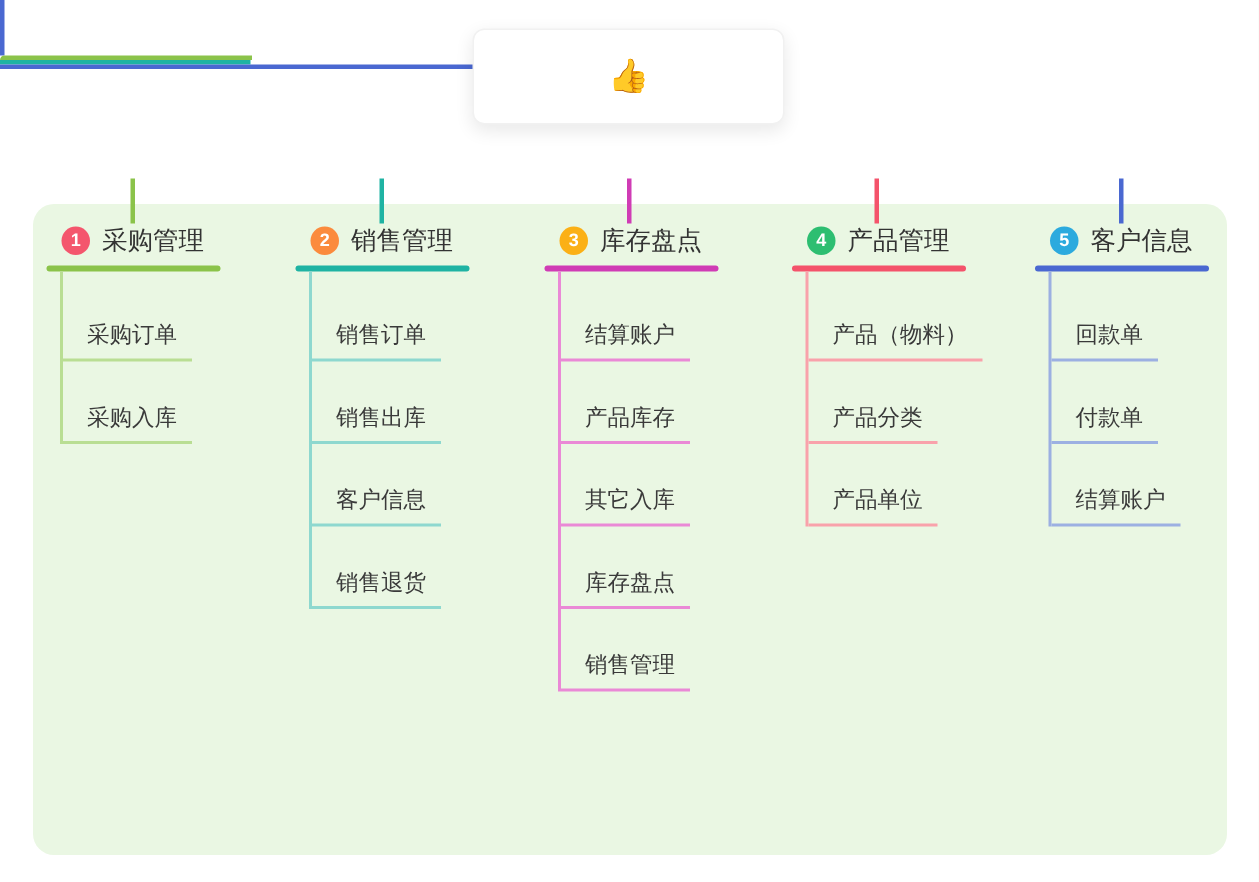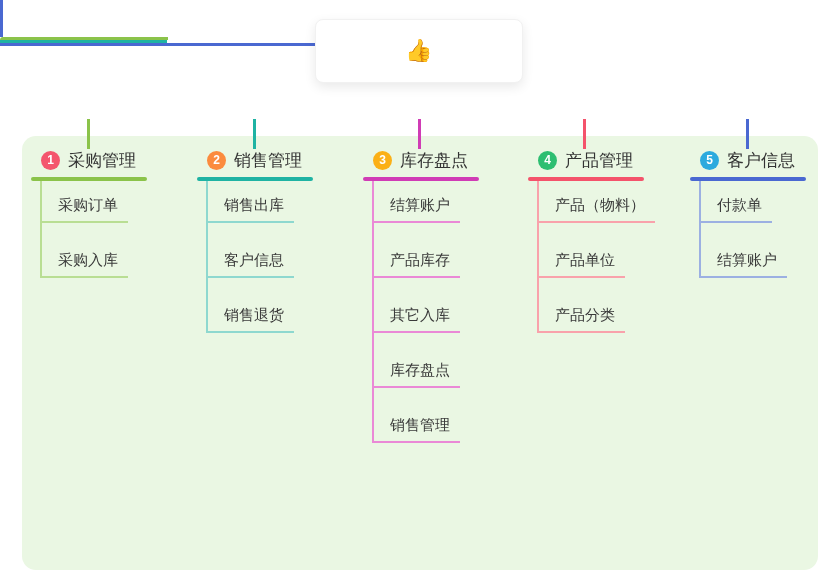--- a/index.html
+++ b/index.html
@@ -40,21 +40,21 @@
 
   .branch-title { display: flex; align-items: center; gap: 8px; height: 28px; padding-left: 10px;
                   font-size: 17px; font-weight: 500; color: #333; white-space: nowrap; cursor: pointer; }
   .badge { width: 19px; height: 19px; min-width: 19px; border-radius: 50%;
            background: var(--badge); color: #fff; font-size: 12px; font-weight: 700;
            display: flex; align-items: center; justify-content: center; line-height: 1; }
   .title-underline { width: 116px; height: 4px; margin-top: 3px; border-radius: 2px; background: var(--c); }
 
   .children { margin-left: 9px; border-left: 2px solid var(--cl); }
   .child { height: 55px; display: flex; align-items: flex-end; cursor: pointer; }
-  .child:first-child { height: 42px; }
+  .child:first-child { height: 60px; }
   .child-inner { border-bottom: 2px solid var(--cl); padding: 0 10px 6px 16px;
                  font-size: 15px; color: #3a3a3a; white-space: nowrap; }
 </style>
 </head>
 <body>
 
 <div class="stage">
 
   <div class="panel"></div>
 
@@ -89,20 +89,23 @@
   </div>
 
   <div class="branch b1" style="--c: #1fb3a3; --cl: #8ed8cf; --badge: #fb8b3d;">
     <div class="branch-title">
       <span class="badge">2</span>
       <span>销售管理</span>
     </div>
     <div class="title-underline"></div>
     <div class="children">
       <div class="child">
+          <span class="child-inner">销售订单</span>
+        </div>
+      <div class="child">
           <span class="child-inner">销售出库</span>
         </div>
       <div class="child">
           <span class="child-inner">客户信息</span>
         </div>
       <div class="child">
           <span class="child-inner">销售退货</span>
         </div>
     </div>
   </div>
@@ -136,36 +139,39 @@
     <div class="branch-title">
       <span class="badge">4</span>
       <span>产品管理</span>
     </div>
     <div class="title-underline"></div>
     <div class="children">
       <div class="child">
           <span class="child-inner">产品（物料）</span>
         </div>
       <div class="child">
-          <span class="child-inner">产品单位</span>
+          <span class="child-inner">产品分类</span>
         </div>
       <div class="child">
-          <span class="child-inner">产品分类</span>
+          <span class="child-inner">产品单位</span>
         </div>
     </div>
   </div>
 
   <div class="branch b4" style="--c: #4a68d1; --cl: #9cb0e2; --badge: #2caade;">
     <div class="branch-title">
       <span class="badge">5</span>
       <span>客户信息</span>
     </div>
     <div class="title-underline"></div>
     <div class="children">
       <div class="child">
+          <span class="child-inner">回款单</span>
+        </div>
+      <div class="child">
           <span class="child-inner">付款单</span>
         </div>
       <div class="child">
           <span class="child-inner">结算账户</span>
         </div>
     </div>
   </div>
 
 </div>
 

